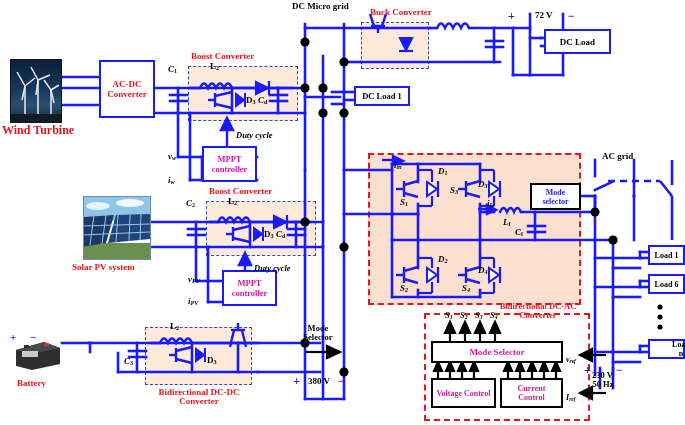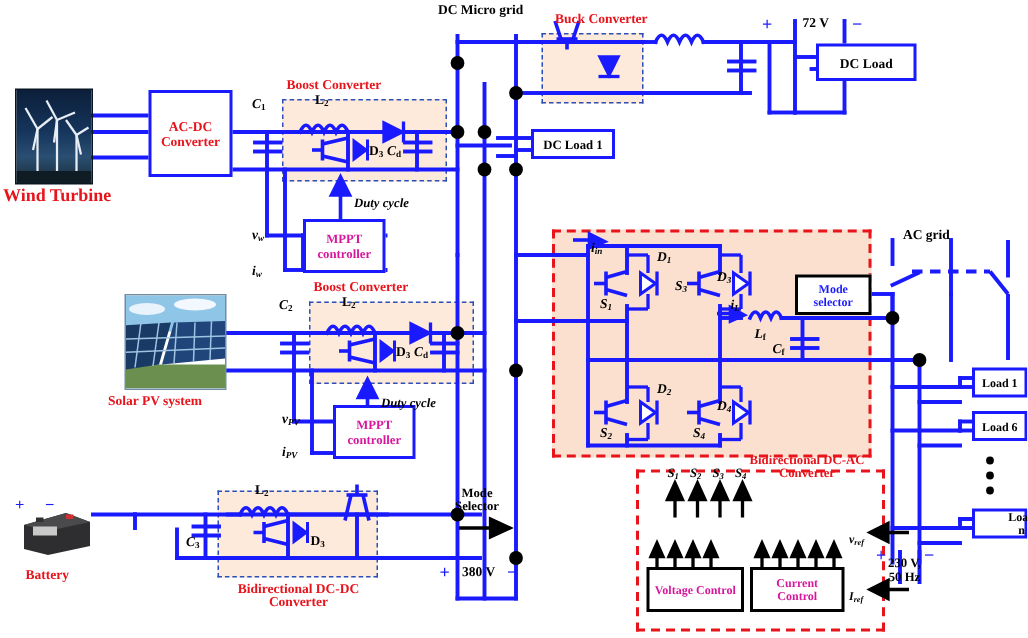--- a/index.html
+++ b/index.html
@@ -468,20 +468,23 @@
     <span class="blk" style="font-size:9px;">DC Load</span>
   </div>
 
   <div class="box kbox" style="left:530px;top:183px;width:51px;height:27px;">
     <div>
       <div class="blu" style="font-size:8px;">Mode</div>
       <div class="blu" style="font-size:8px;">selector</div>
     </div>
   </div>
 
+  <div class="box kbox" style="left:431px;top:341px;width:132px;height:22px;">
+    <span class="mag" style="font-size:9px;">Mode Selector</span>
+  </div>
 
   <div class="box kbox" style="left:431px;top:378px;width:65px;height:30px;">
     <span class="mag" style="font-size:8px;">Voltage Control</span>
   </div>
 
   <div class="box kbox" style="left:500px;top:378px;width:63px;height:30px;">
     <div>
       <div class="mag" style="font-size:8px;">Current</div>
       <div class="mag" style="font-size:8px;">Control</div>
     </div>

